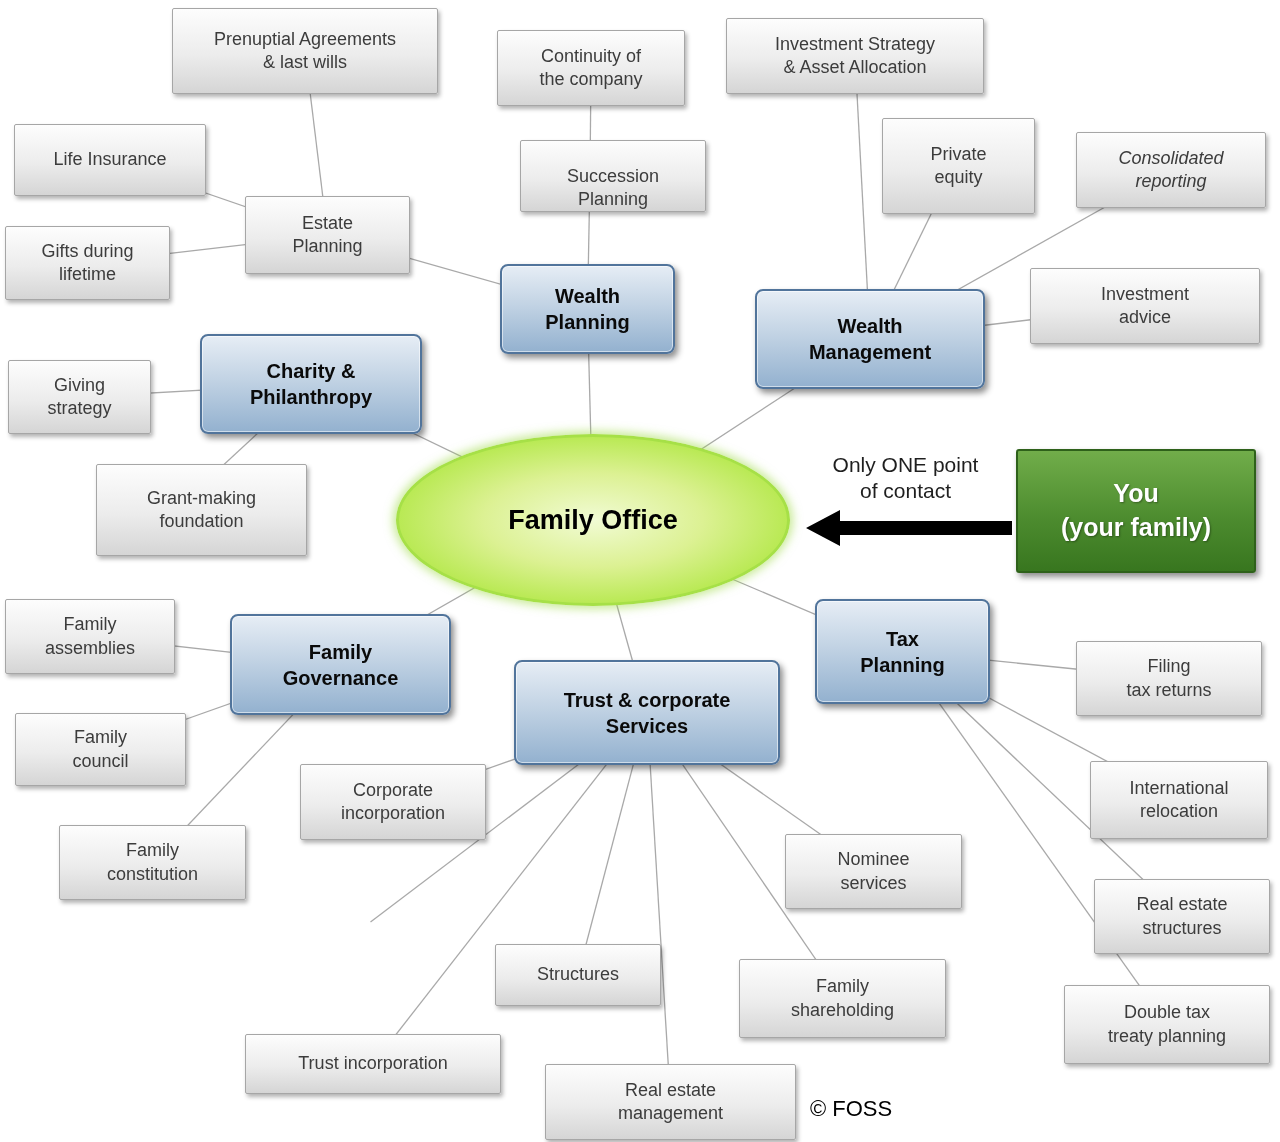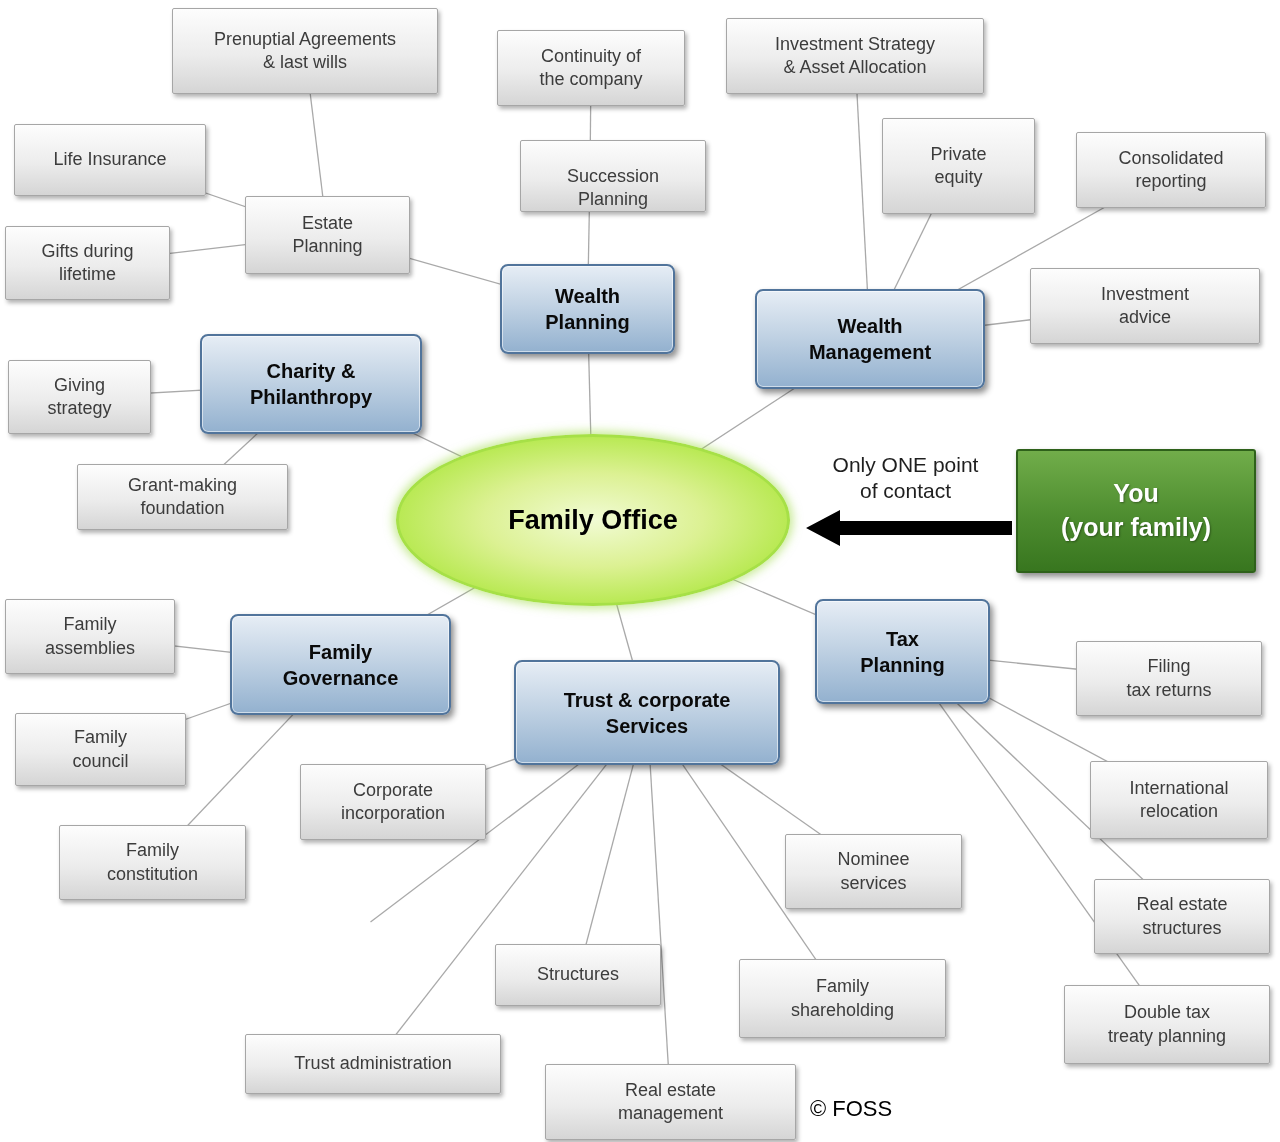--- a/index.html
+++ b/index.html
@@ -161,21 +161,21 @@
     </div>
     <div class="node leaf" style="left: 14px; top: 124px; width: 192px; height: 72px;">
       <span>Life Insurance</span>
     </div>
     <div class="node leaf" style="left: 520px; top: 140px; width: 186px; height: 72px; align-items: flex-end;">
       <span>Succession<br>Planning</span>
     </div>
     <div class="node leaf" style="left: 882px; top: 118px; width: 153px; height: 96px;">
       <span>Private<br>equity</span>
     </div>
-    <div class="node leaf" style="left: 1076px; top: 132px; width: 190px; height: 76px;">
+    <div class="node leaf" style="left: 1076px; top: 132px; width: 190px; height: 76px; font-style: italic;">
       <span>Consolidated<br>reporting</span>
     </div>
     <div class="node leaf" style="left: 245px; top: 196px; width: 165px; height: 78px;">
       <span>Estate<br>Planning</span>
     </div>
     <div class="node leaf" style="left: 5px; top: 226px; width: 165px; height: 74px;">
       <span>Gifts during<br>lifetime</span>
     </div>
     <div class="node main" style="left: 500px; top: 264px; width: 175px; height: 90px;">
       <span>Wealth<br>Planning</span>
@@ -185,21 +185,21 @@
     </div>
     <div class="node main" style="left: 755px; top: 289px; width: 230px; height: 100px;">
       <span>Wealth<br>Management</span>
     </div>
     <div class="node main" style="left: 200px; top: 334px; width: 222px; height: 100px;">
       <span>Charity &amp;<br>Philanthropy</span>
     </div>
     <div class="node leaf" style="left: 8px; top: 360px; width: 143px; height: 74px;">
       <span>Giving<br>strategy</span>
     </div>
-    <div class="node leaf" style="left: 77px; top: 464px; width: 211px; height: 66px;">
+    <div class="node leaf" style="left: 96px; top: 464px; width: 211px; height: 92px;">
       <span>Grant-making<br>foundation</span>
     </div>
     <div class="node center" style="left: 396px; top: 434px; width: 394px; height: 172px;">
       <span>Family Office</span>
     </div>
     <div class="node you" style="left: 1016px; top: 449px; width: 240px; height: 124px;">
       <span>You<br>(your family)</span>
     </div>
     <div class="node leaf" style="left: 5px; top: 599px; width: 170px; height: 75px;">
       <span>Family<br>assemblies</span>
@@ -237,18 +237,18 @@
     <div class="node leaf" style="left: 495px; top: 944px; width: 166px; height: 62px;">
       <span>Structures</span>
     </div>
     <div class="node leaf" style="left: 739px; top: 959px; width: 207px; height: 79px;">
       <span>Family<br>shareholding</span>
     </div>
     <div class="node leaf" style="left: 1064px; top: 985px; width: 206px; height: 79px;">
       <span>Double tax<br>treaty planning</span>
     </div>
     <div class="node leaf" style="left: 245px; top: 1034px; width: 256px; height: 60px;">
-      <span>Trust administration</span>
+      <span>Trust incorporation</span>
     </div>
     <div class="node leaf" style="left: 545px; top: 1064px; width: 251px; height: 76px;">
       <span>Real estate<br>management</span>
     </div>
   </div>
 
 </body></html>

